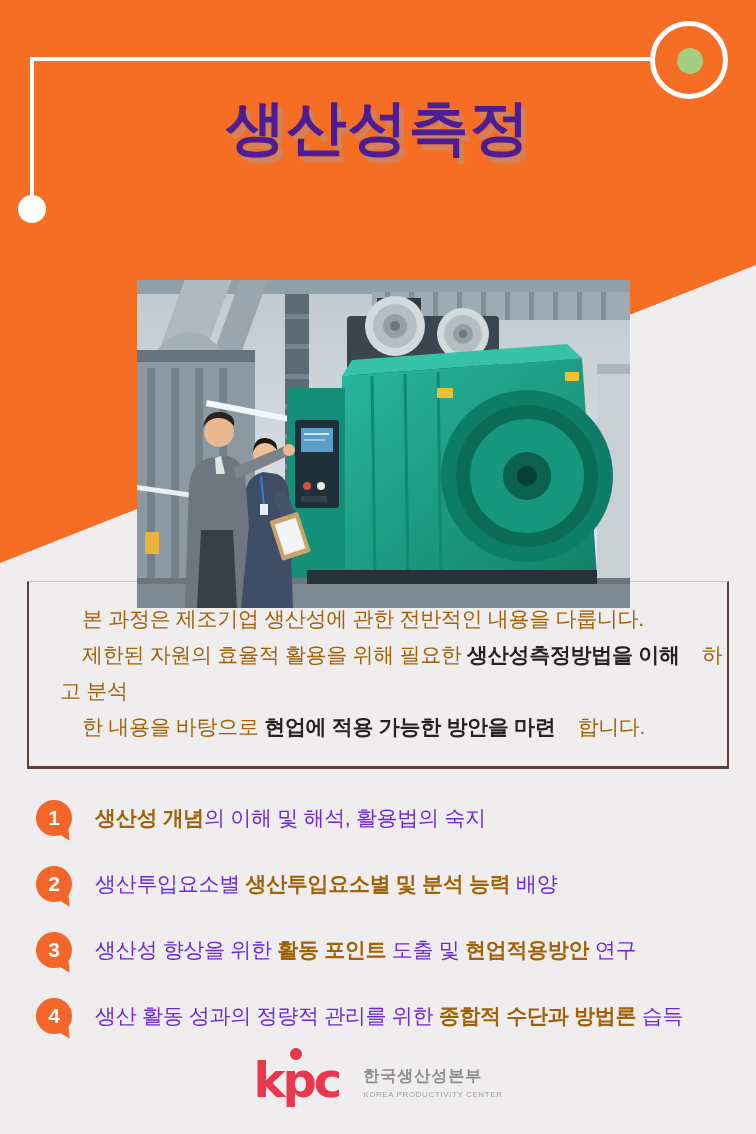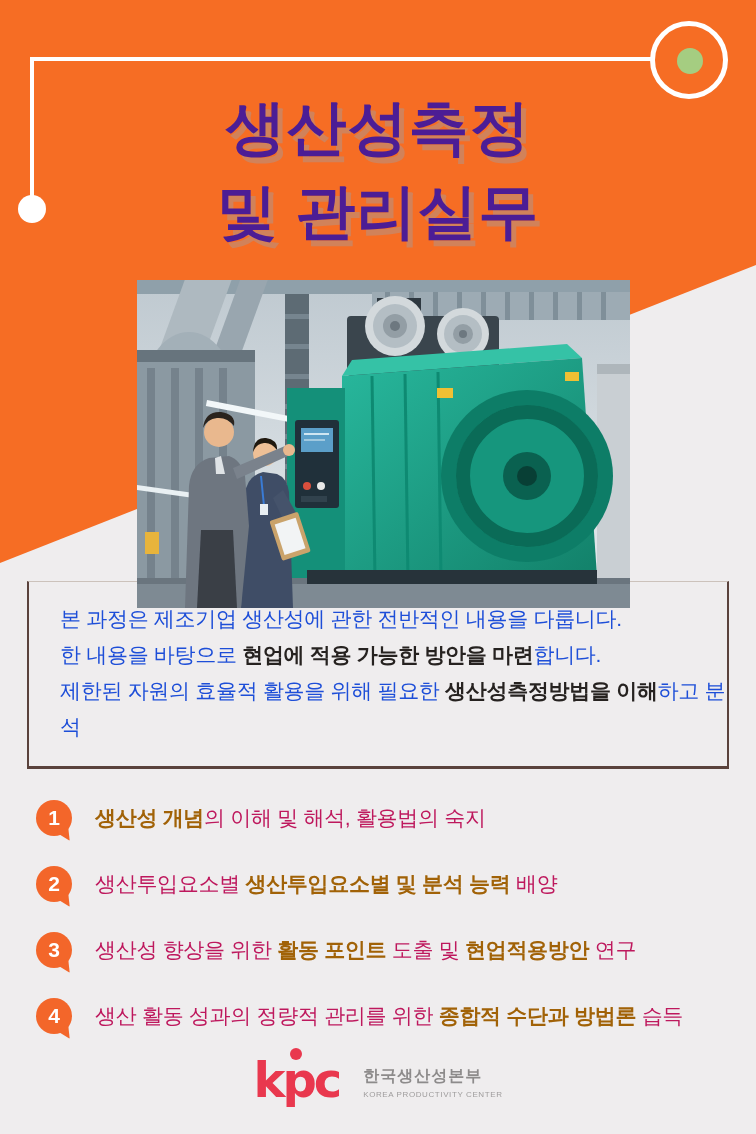--- a/index.html
+++ b/index.html
@@ -42,38 +42,38 @@
 
   
   .intro-box{
     position:absolute;left:27px;top:581px;width:702px;height:188px;
     box-sizing:border-box;z-index:3;
     border-left:2px solid #5A423C;border-right:2px solid #5A423C;
     border-bottom:3px solid #5A423C;border-top:1px solid #CCC2BB;
     padding:19px 0 0 31px;
   }
   .intro-line{margin:0;font-size:21px;line-height:36px;letter-spacing:-0.3px;}
-  .iseg-n{color:#1d4ed8;font-weight:400;}
+  .iseg-n{color:#a16207;font-weight:400;margin-left:22px;}
   .iseg-b{color:#262220;font-weight:700;}
 
   
   .objectives{position:absolute;left:36px;top:798px;z-index:3;}
   .objective{display:flex;align-items:center;height:40px;margin-bottom:26px;}
   .obj-badge{
     position:relative;flex:0 0 auto;width:36px;height:36px;border-radius:50%;
     background:#F3662A;color:#fff;font-size:21px;font-weight:700;
     display:flex;align-items:center;justify-content:center;
   }
   .obj-badge::after{
     content:"";position:absolute;right:0;bottom:-6px;width:13px;height:13px;
     background:#F3662A;clip-path:polygon(0 0,100% 0,60% 100%);
     transform:rotate(-28deg);
   }
   .obj-text{margin-left:23px;font-size:21px;letter-spacing:-0.3px;white-space:nowrap;}
-  .seg-n{color:#be185d;font-weight:400;}
+  .seg-n{color:#6d28d9;font-weight:400;}
   .seg-b{color:#a16207;font-weight:700;}
 
   
   .footer{
     position:absolute;left:0;right:0;top:1056px;z-index:3;
     display:flex;justify-content:center;align-items:center;gap:24px;
   }
   .kpc-logo{position:relative;line-height:1;}
   .kpc-text{
     font-size:48px;font-weight:800;color:#E9384E;letter-spacing:-3px;
@@ -95,21 +95,20 @@
   <div class="orange-bg"></div>
 
   <div class="deco deco-hline"></div>
   <div class="deco deco-vline"></div>
   <div class="deco deco-dot-left"></div>
   <div class="deco deco-circle-outline"></div>
   <div class="deco deco-green-dot"></div>
 
   <div class="title">
     <div>생산성측정</div>
-    <div>및 관리실무</div>
   </div>
 
   <div class="photo" role="img" aria-label="두 명의 직원이 산업용 발전기를 점검하는 사진">
     <svg viewBox="0 0 493 328" preserveAspectRatio="none">
       <defs>
         <linearGradient id="bgG" x1="0" y1="0" x2="0" y2="1">
           <stop offset="0" stop-color="#BFC9D0"></stop>
             <stop offset="1" stop-color="#E6EBEE"></stop>
         </linearGradient>
         <linearGradient id="tealG" x1="0" y1="0" x2="1" y2="1">
@@ -237,22 +236,22 @@
         <circle cx="152" cy="170" r="6" fill="#E9B88E"></circle>
         <circle cx="82" cy="152" r="15" fill="#E9B88E"></circle>
         <path d="M66 148 Q68 131 84 132 Q99 134 97 146 Q90 137 80 138 Q70 139 66 148 Z" fill="#2A231D"></path>
         <path d="M60 328 L64 250 L96 250 L100 328 Z" fill="#3A3F46"></path>
       </g>
     </svg>
   </div>
 
   <div class="intro-box">
     <p class="intro-line"><span class="iseg-n">본 과정은 제조기업 생산성에 관한 전반적인 내용을 다룹니다.</span></p>
+    <p class="intro-line"><span class="iseg-n">제한된 자원의 효율적 활용을 위해 필요한 </span><span class="iseg-b">생산성측정방법을 이해</span><span class="iseg-n">하고 분석</span></p>
     <p class="intro-line"><span class="iseg-n">한 내용을 바탕으로 </span><span class="iseg-b">현업에 적용 가능한 방안을 마련</span><span class="iseg-n">합니다.</span></p>
-    <p class="intro-line"><span class="iseg-n">제한된 자원의 효율적 활용을 위해 필요한 </span><span class="iseg-b">생산성측정방법을 이해</span><span class="iseg-n">하고 분석</span></p>
   </div>
 
   <div class="objectives">
 
     <div class="objective">
       <div class="obj-badge">
           <span>1</span>
         </div>
       <div class="obj-text"><span class="seg-b">생산성 개념</span><span class="seg-n">의 이해 및 해석, 활용법의 숙지</span></div>
     </div>

